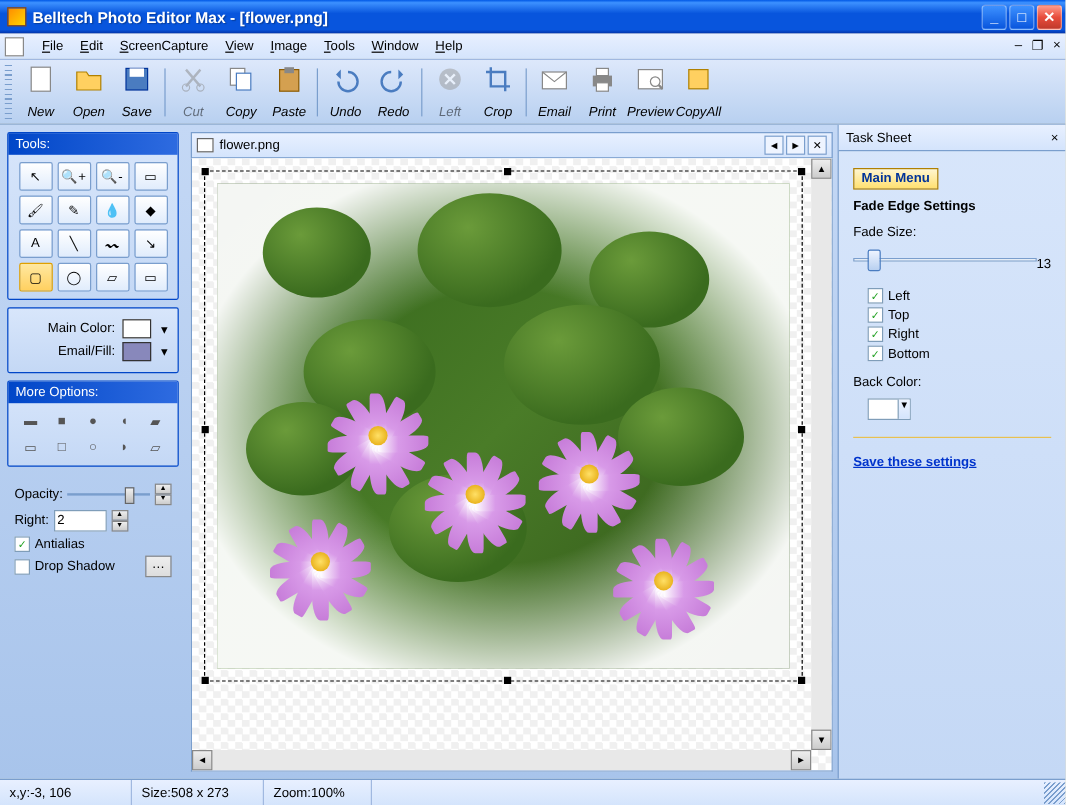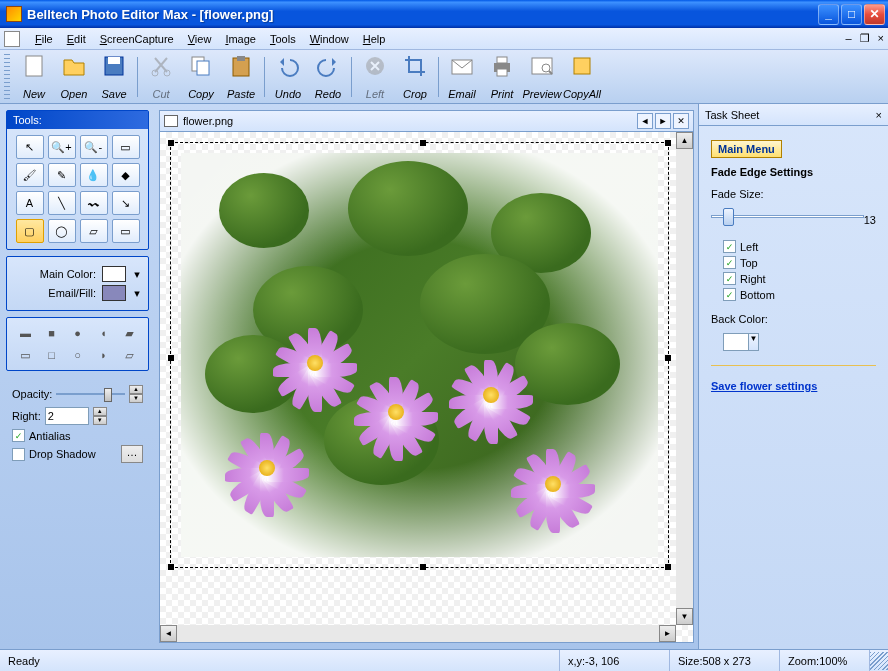--- a/index.html
+++ b/index.html
@@ -264,20 +264,21 @@
         </div>
         <div class="color-row">
           <span>Email/Fill:</span>
           <div class="color-swatch" style="background:#8888bb"></div>
           <div class="color-dd">▾</div>
         </div>
       </div>
     </div>
 
     <div class="panel">
+      <div class="panel-header">More Options:</div>
       <div class="panel-body">
         <div class="shape-grid" id="shape-grid">
             <div class="shape-btn" style="color: rgb(85, 85, 85);">▬</div>
             <div class="shape-btn" style="color: rgb(85, 85, 85);">■</div>
             <div class="shape-btn" style="color: rgb(85, 85, 85);">●</div>
             <div class="shape-btn" style="color: rgb(85, 85, 85);">◖</div>
             <div class="shape-btn" style="color: rgb(85, 85, 85);">▰</div>
             <div class="shape-btn" style="color: rgb(85, 85, 85);">▭</div>
             <div class="shape-btn" style="color: rgb(85, 85, 85);">□</div>
             <div class="shape-btn" style="color: rgb(85, 85, 85);">○</div>
@@ -472,24 +473,23 @@
             <span>Bottom</span>
           </div>
       </div>
       <div>Back Color:</div>
       <div style="margin:6px 0 0 12px;">
         <div class="ts-color-swatch">
             <div class="ts-color-dd">▼</div>
           </div>
       </div>
       <div class="ts-hr"></div>
-      <div class="ts-link">Save flower settings</div>
+      <div class="ts-link">Save these settings</div>
     </div>
   </div>
 </div>
 
 <div class="statusbar">
-  <div class="sb-cell" style="flex:1;">Ready</div>
   <div class="sb-cell" style="width:110px;">x,y:-3, 106</div>
   <div class="sb-cell" style="width:110px;">Size:508 x 273</div>
   <div class="sb-cell" style="width:90px;">Zoom:100%</div>
   <div class="sb-grip"></div>
 </div>
 
 </body></html>

